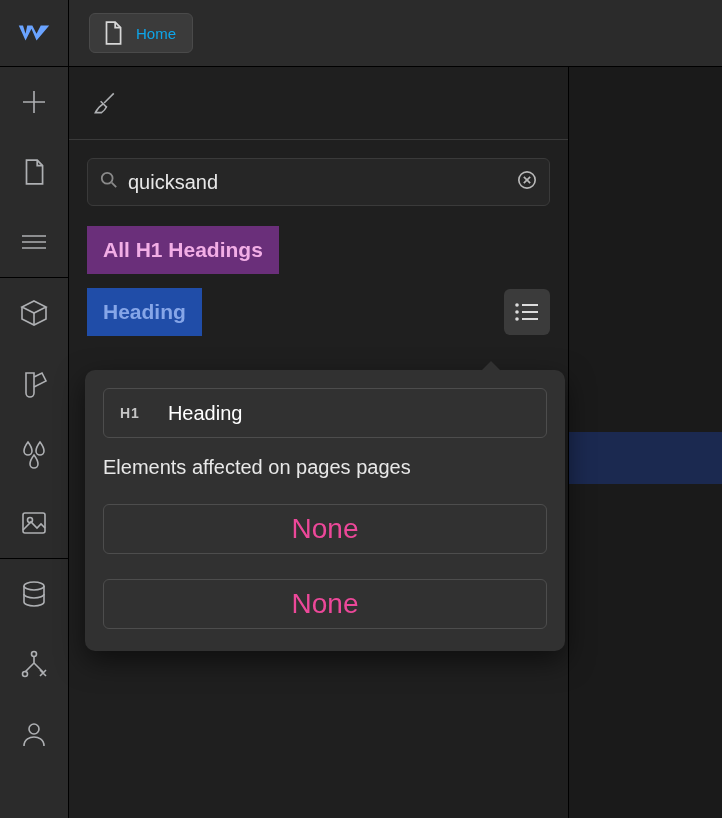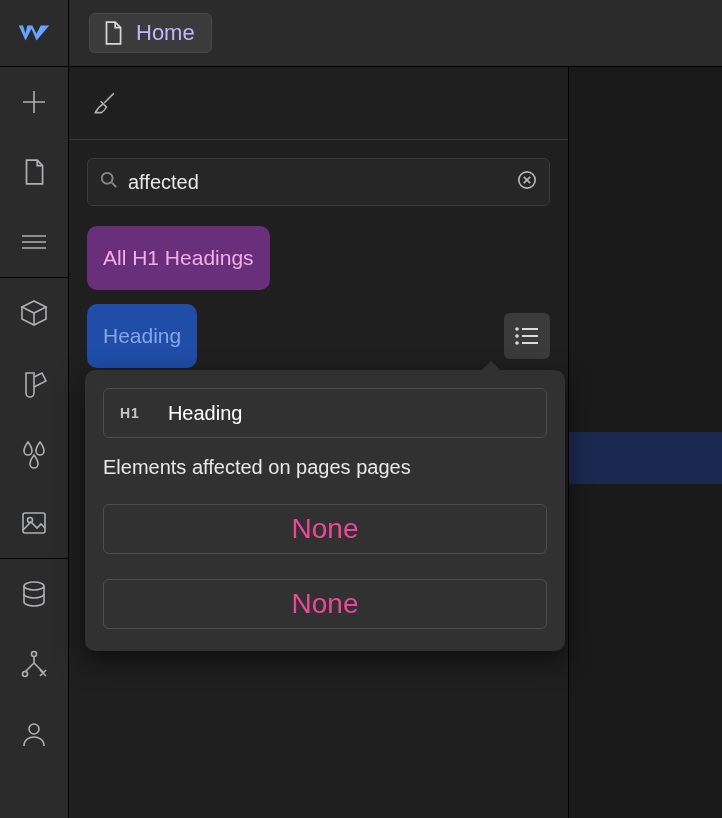--- a/index.html
+++ b/index.html
@@ -38,21 +38,21 @@
   .breadcrumb-pill {
     background: #3b3b3b;
     border: 1px solid #4a4a4a;
     border-radius: 6px;
     height: 40px;
     display: flex;
     align-items: center;
     padding: 0 16px 0 12px;
     gap: 12px;
   }
-  .breadcrumb-pill span { font-size: 22px; color: #c4b5fd; }
+  .breadcrumb-pill span { font-size: 15px; color: #0ea5e9; }
 
   
   .sidenav {
     position: absolute;
     top: 67px;
     left: 0;
     width: 69px;
     bottom: 0;
     background: #2b2b2b;
     border-right: 1px solid #000;
@@ -101,25 +101,26 @@
     padding: 0 12px;
   }
   .search-wrap .left-icon { margin-right: 10px; color:#7a7a7a; }
   .search-text { flex: 1; font-size: 20px; color: #e8e8e8; }
   .search-clear { color: #b8b8b8; }
 
   .tags-row { margin-top: 20px; display: flex; flex-direction: column; gap: 14px; }
   .tag {
     display: inline-flex;
     align-items: center;
-    height: 64px;
+    height: 48px;
     padding: 0 16px;
-    border-radius: 10px;
+    border-radius: 0;
     font-size: 21px;
     width: fit-content;
+    font-weight: bold;
   }
   .tag.purple { background: #6a2f7a; color: #F2AEE6; }
   .tag.blue { background: #204da8; color: #86A6E8; }
 
   .heading-row { display: flex; align-items: center; justify-content: space-between; }
 
   .list-btn {
     width: 46px; height: 46px;
     background: #3b3b3b; border-radius: 6px;
     display: flex; align-items:center; justify-content:center;
@@ -275,21 +276,21 @@
   </div>
 
   <div class="panel-body">
     <div class="search-wrap">
       <span class="left-icon">
         <svg width="18" height="18" viewBox="0 0 20 20" fill="none" stroke="#8a8a8a" stroke-width="2">
             <circle cx="8" cy="8" r="6"></circle>
             <path d="M13 13 L18 18"></path>
           </svg>
       </span>
-      <span class="search-text">affected</span>
+      <span class="search-text">quicksand</span>
       <span class="search-clear">
         <svg width="20" height="20" viewBox="0 0 22 22" fill="none" stroke="#b8b8b8" stroke-width="1.8">
             <circle cx="11" cy="11" r="9"></circle>
             <path d="M7.5 7.5 L14.5 14.5 M14.5 7.5 L7.5 14.5"></path>
           </svg>
       </span>
     </div>
 
     <div class="tags-row">
       <div class="tag purple">

